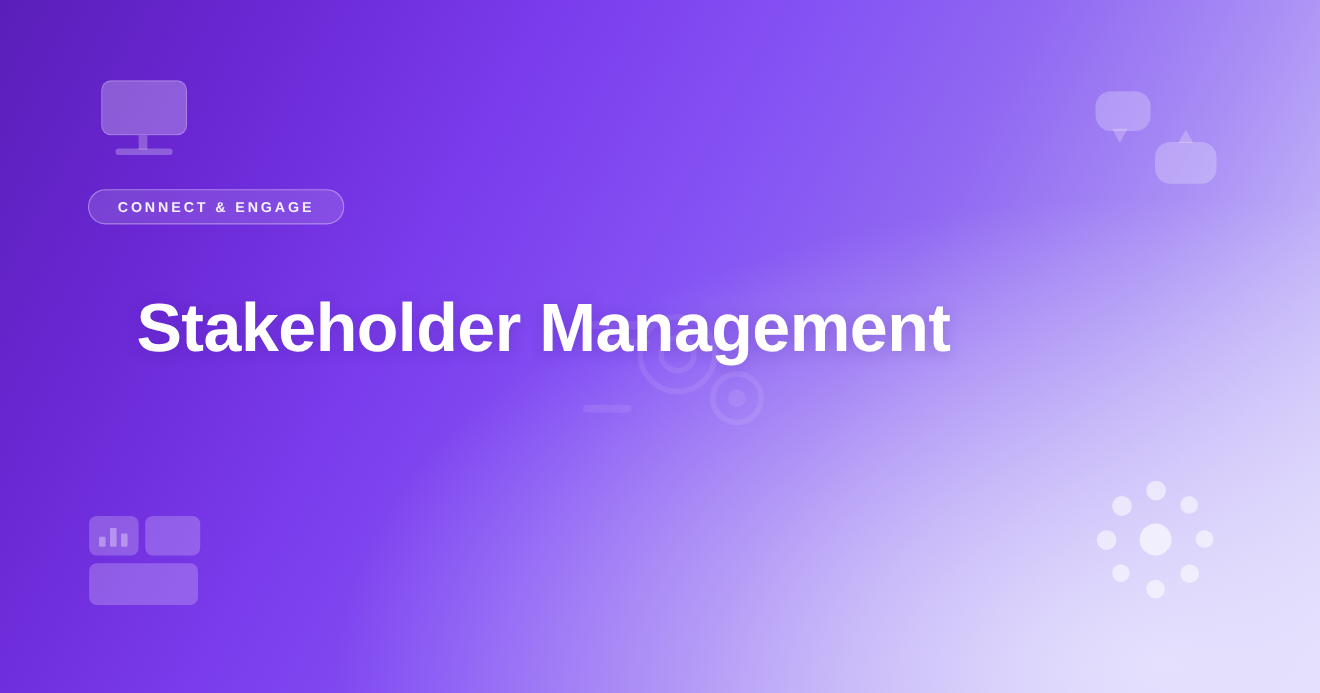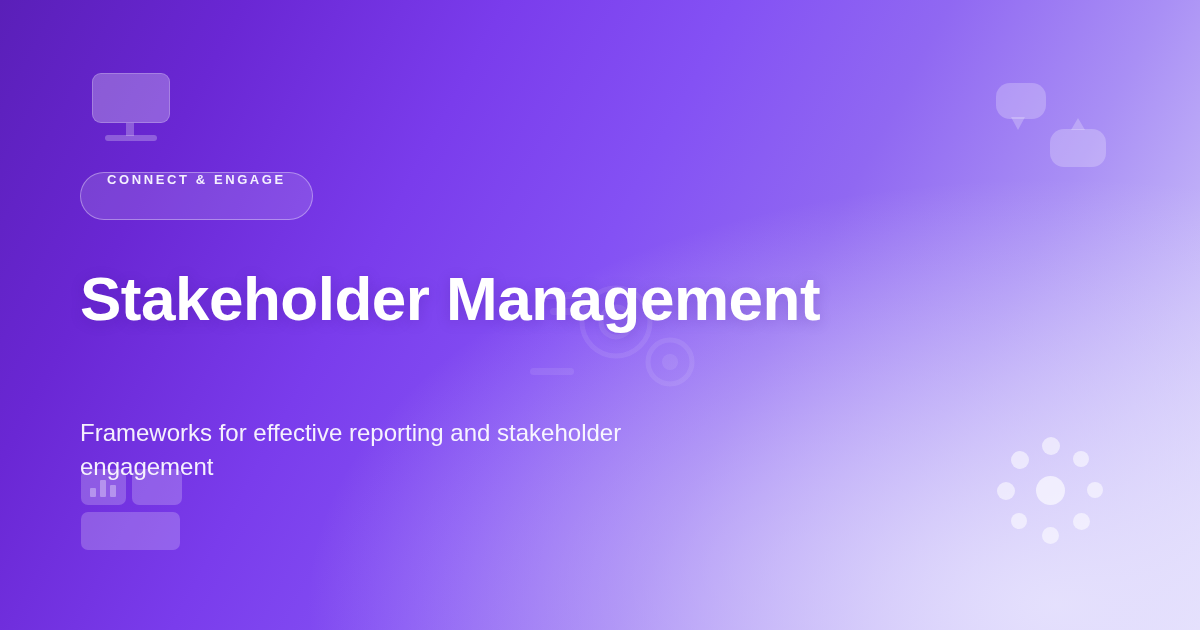--- a/index.html
+++ b/index.html
@@ -67,24 +67,24 @@
     width: 52px; height: 6px;
     border-radius: 3px;
     background: rgba(255,255,255,0.26);
   }
 
   
   .badge {
     position: absolute;
     left: 80px;
     top: 172px;
-    height: 48px;
+    height: 32px;
     padding: 0 26px;
     display: flex;
-    align-items: flex-start;
+    align-items: center;
     border-radius: 999px;
     background: rgba(255,255,255,0.13);
     border: 1px solid rgba(255,255,255,0.36);
     box-sizing: border-box;
   }
   .badge span {
     color: #f4f0ff;
     font-size: 13px;
     font-weight: 700;
     letter-spacing: 2.6px;
@@ -98,21 +98,21 @@
     left: 80px;
     top: 222px;
     width: 900px;
     color: #ffffff;
     font-size: 62px;
     font-weight: 700;
     line-height: 1.12;
     letter-spacing: -0.5px;
     text-shadow: 0 2px 14px rgba(60,16,130,0.22);
   }
-  .headline .l2 { display: block; }
+  .headline .l2 { display: block; margin-left: 44px; }
 
   
   .subtitle {
     position: absolute;
     left: 80px;
     top: 392px;
     width: 640px;
     color: rgba(255,255,255,0.93);
     font-size: 24px;
     font-weight: 400;
@@ -189,21 +189,20 @@
   </div>
 
   <div class="badge">
     <span>CONNECT &amp; ENGAGE</span>
   </div>
 
   <h1 class="headline">
     <span class="l2">Stakeholder Management</span>
   </h1>
 
-  <p class="subtitle">Frameworks for effective reporting and stakeholder engagement</p>
 
   <div class="cards">
     <div class="card card-a">
       <div class="bars">
         <i style="height:9px"></i>
           <i style="height:17px"></i>
           <i style="height:12px"></i>
       </div>
     </div>
     <div class="card card-b"></div>

